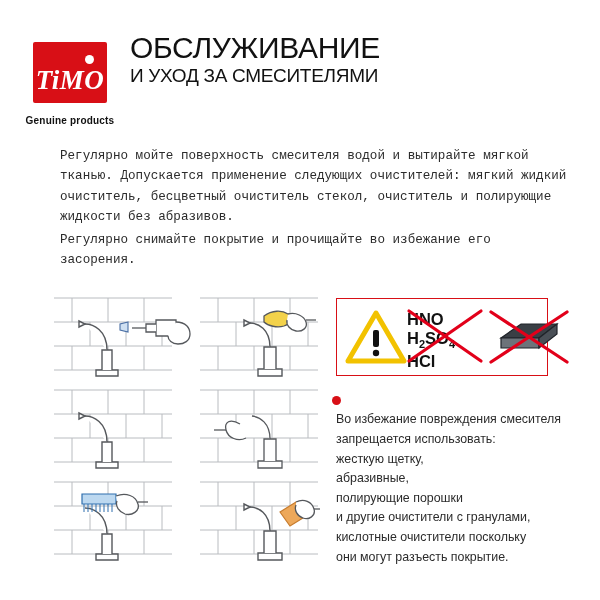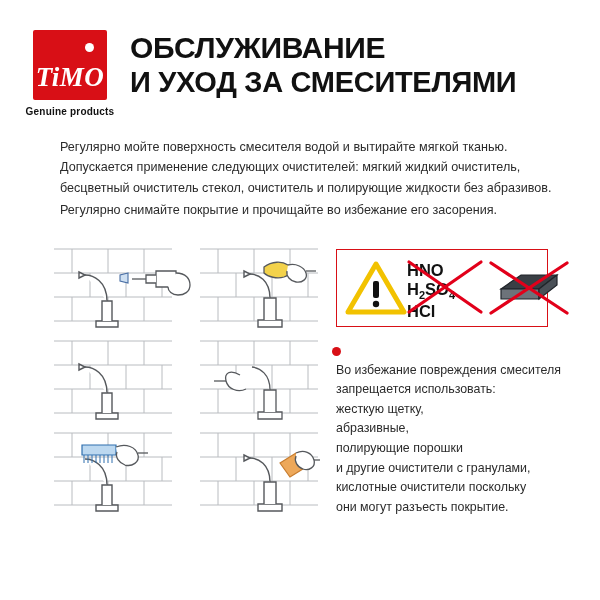--- a/index.html
+++ b/index.html
@@ -29,22 +29,22 @@
     gap: 14px;
   }
   .logo-block {
     width: 92px;
     flex: 0 0 92px;
     text-align: center;
     padding-top: 2px;
   }
   .logo-mark {
     width: 74px;
-    height: 70px;
-    margin: 0 auto;
+    height: 61px;
+    margin: 12px auto;
     background: #d80f16;
     position: relative;
     border-radius: 2px;
   }
   .logo-mark .logo-text {
     position: absolute;
     left: 0;
     right: 0;
     bottom: 7px;
     text-align: center;
@@ -70,37 +70,38 @@
     font-weight: bold;
     color: #111111;
     letter-spacing: 0.2px;
   }
   .title-block {
     flex: 1 1 auto;
     padding-top: 2px;
   }
   .title-line {
     font-size: 30px;
-    font-weight: bold;
+    font-weight: normal;
     line-height: 1.18;
     letter-spacing: -0.3px;
     color: #111111;
     white-space: nowrap;
   }
   .title-line.second {
-    font-size: 29px;
+    font-size: 19px;
   }
 
   
   .intro {
     margin-top: 20px;
     padding: 0 6px 0 36px;
     font-size: 12.6px;
     line-height: 1.62;
     color: #2b2b2b;
+    font-family: Liberation Mono, monospace;
   }
   .intro p {
     margin: 0;
   }
   .intro p + p {
     margin-top: 2px;
   }
 
   
   .content {

